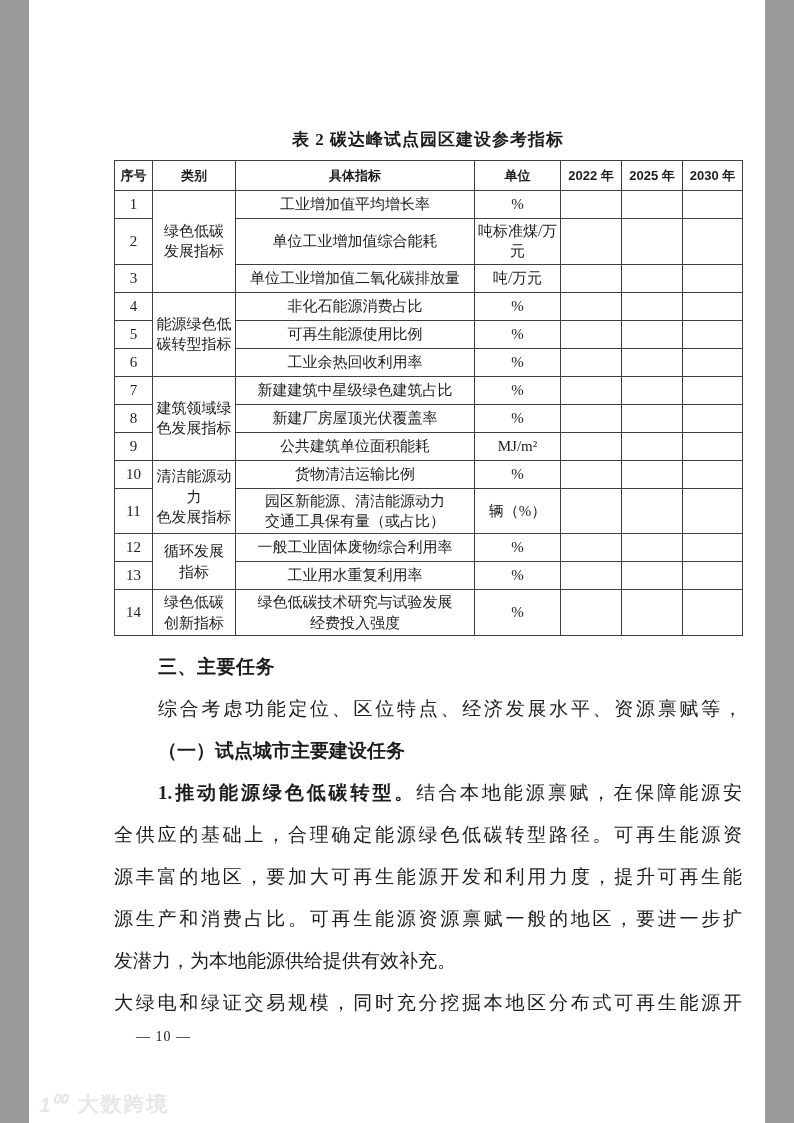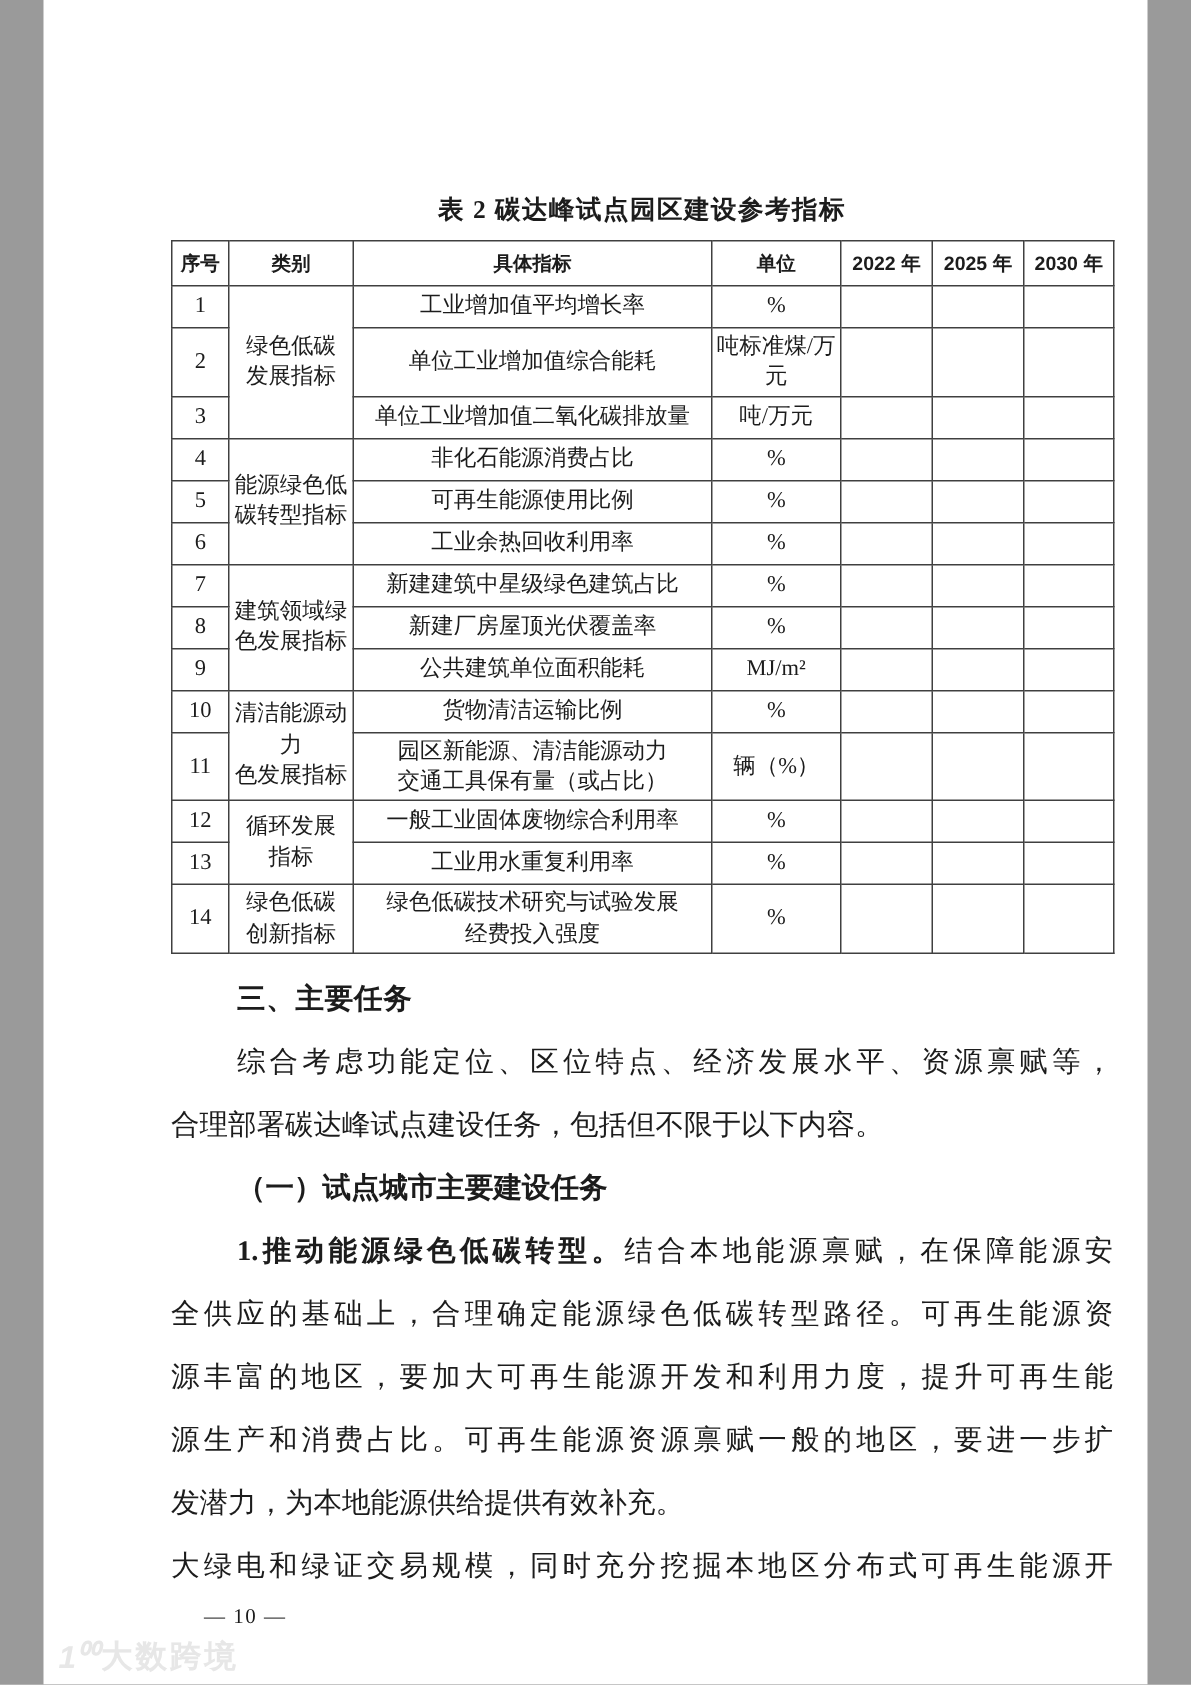--- a/index.html
+++ b/index.html
@@ -80,21 +80,21 @@
     position:absolute;
     left:10px; top:1090px;
     color:#e7e7e7;
     font-family:"Liberation Sans", sans-serif;
     font-weight:bold;
     font-size:21px;
     letter-spacing:2px;
     user-select:none;
     display:flex;
     align-items:center;
-    gap:2px;
+    gap:12px;
   }
   .watermark .logo { font-style:italic; letter-spacing:0; }
 </style>
 </head>
 <body>
 
 <div class="page">
   <div class="content">
 
     <div class="table-title">表 2  碳达峰试点园区建设参考指标</div>
@@ -246,21 +246,20 @@
           <td></td>
           <td></td>
           <td></td>
         </tr>
       </tbody>
     </table>
 
     <div class="body-text">
       <div class="tline ind sec-heading">三、主要任务</div>
       <div class="tline ind jline">综合考虑功能定位、区位特点、经济发展水平、资源禀赋等，</div>
-      <div class="tline">合理部署碳达峰试点建设任务，包括但不限于以下内容。</div>
       <div class="tline ind sub-heading">（一）试点城市主要建设任务</div>
       <div class="tline ind jline"><span class="lead-bold">1.推动能源绿色低碳转型。</span><span>结合本地能源禀赋，在保障能源安</span></div>
       <div class="tline jline">全供应的基础上，合理确定能源绿色低碳转型路径。可再生能源资</div>
       <div class="tline jline">源丰富的地区，要加大可再生能源开发和利用力度，提升可再生能</div>
       <div class="tline jline">源生产和消费占比。可再生能源资源禀赋一般的地区，要进一步扩</div>
       <div class="tline">发潜力，为本地能源供给提供有效补充。</div>
       <div class="tline jline">大绿电和绿证交易规模，同时充分挖掘本地区分布式可再生能源开</div>
     </div>
 
     <div class="page-number">— 10 —</div>

